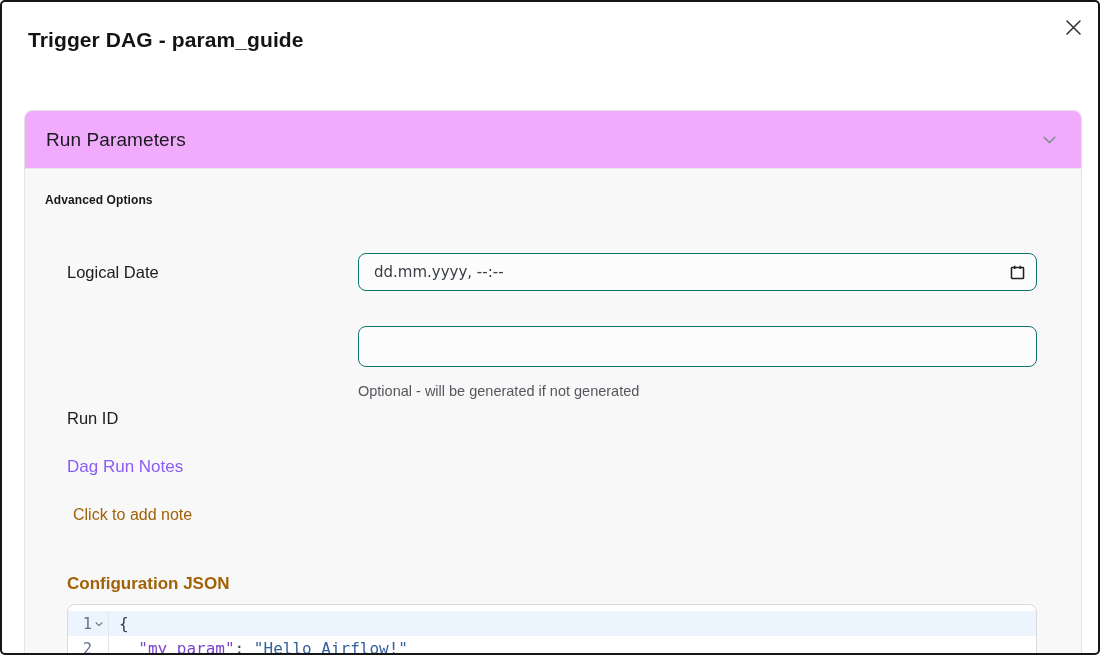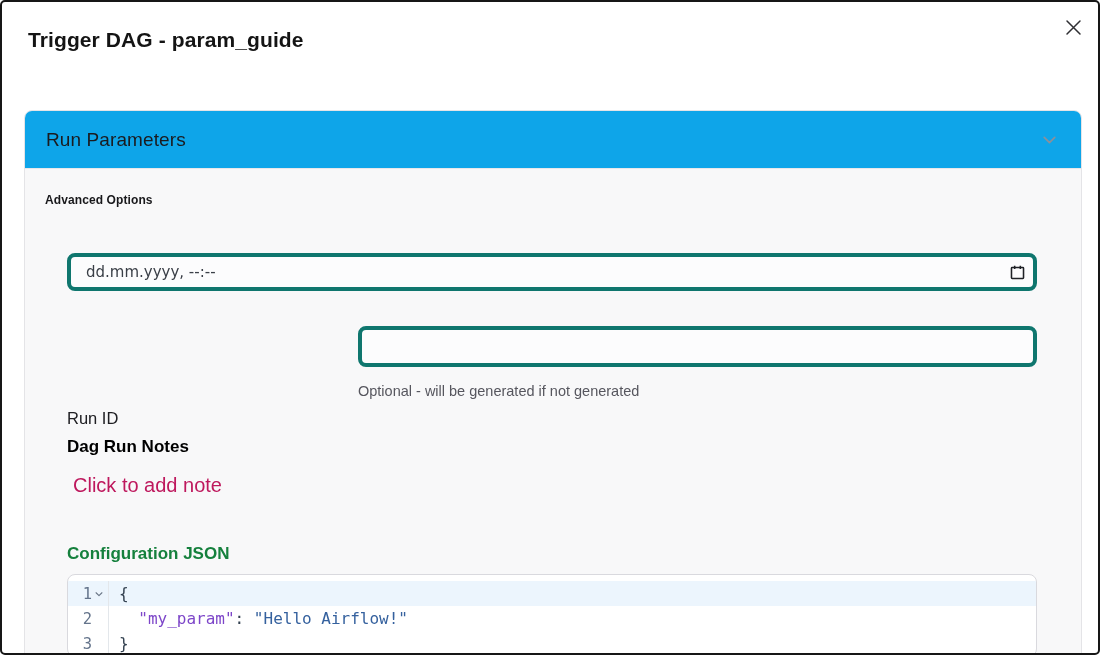--- a/index.html
+++ b/index.html
@@ -36,21 +36,21 @@
     width: 1058px;
     border: 1px solid #e4e4e7;
     border-radius: 8px;
     background: #ffffff;
     overflow: hidden;
   }
   .card-header {
     height: 57px;
     padding: 0 21px;
     display: flex; align-items: center; justify-content: space-between;
-    background: #0ea5e9; cursor: pointer;
+    background: #f0abfc; cursor: pointer;
   }
   .card-header-label { font-size: 19px; font-weight: 500; color: #1b1b1f; letter-spacing: 0.1px; }
   .card-body {
     border-top: 1px solid #e7e7ea;
     background: #f8f8f9;
     padding: 19px 44px 60px 20px;
   }
   .section-heading {
     font-size: 12px; line-height: 24px; font-weight: 700; color: #18181b;
     letter-spacing: 0.1px;
@@ -58,46 +58,46 @@
   .form { margin-left: 22px; }
   .field-row { display: flex; align-items: center; }
   .row-logical-date { margin-top: 41px; }
   .row-run-id { margin-top: 35px; align-items: flex-end; }
   .label-col { flex: 0 0 291px; }
   .field-label { font-size: 16.5px; line-height: 22px; font-weight: 500; color: #202024; }
   .label-run-id { transform: translateY(28px); display: inline-block; }
   .input-col { flex: 1; position: relative; }
   .text-input {
     width: 100%; height: 38px;
-    border: 4px solid #0f766e; border-radius: 8px;
+    border: 1px solid #0f766e; border-radius: 8px;
     background: #fcfcfd;
     font-family: "DejaVu Sans", sans-serif;
     font-size: 15px; color: #3a3f47;
     padding: 0 36px 0 15px;
     outline: none;
   }
   .text-input.run-id { height: 41px; padding-right: 15px; }
   .text-input::placeholder { color: #3a3f47; opacity: 1; }
   .calendar-btn {
     position: absolute; right: 11px; top: 10px;
     width: 18px; height: 18px;
     background: none; border: none; padding: 0; cursor: pointer;
     display: flex; align-items: center; justify-content: center;
   }
   .helper-text {
     margin-top: 14px;
     font-size: 14.5px; line-height: 20px; color: #56565e;
   }
-  .notes-heading { margin-top: 34px; font-size: 17px; line-height: 24px; font-weight: 700; color: #000000; }
+  .notes-heading { margin-top: 54px; font-size: 17px; line-height: 24px; font-weight: 400; color: #8b5cf6; }
   .add-note {
-    margin-top: 14px; padding-left: 6px;
-    font-size: 20px; line-height: 24px; color: #be185d;
+    margin-top: 24px; padding-left: 6px;
+    font-size: 16px; line-height: 24px; color: #a16207;
     cursor: pointer; display: inline-block;
   }
-  .config-heading { margin-top: 45px; font-size: 17px; line-height: 24px; font-weight: 700; color: #15803d; }
+  .config-heading { margin-top: 45px; font-size: 17px; line-height: 24px; font-weight: 700; color: #a16207; }
   
   .editor {
     margin-top: 8px;
     border: 1px solid #d9d9de;
     border-radius: 8px;
     background: #ffffff;
     overflow: hidden;
     padding-top: 6px;
     font-family: "DejaVu Sans Mono", monospace;
   }
@@ -145,20 +145,23 @@
       </span>
     </div>
 
     <div class="card-body">
 
       <div class="section-heading">Advanced Options</div>
 
       <div class="form">
 
         <div class="field-row row-logical-date">
+          <div class="label-col">
+            <span class="field-label">Logical Date</span>
+          </div>
           <div class="input-col">
             <input class="text-input" type="text" placeholder="dd.mm.yyyy, --:--" style="">
             <button class="calendar-btn">
               <span>
                 <svg width="17" height="17" viewBox="0 0 24 24" fill="none">
                   <rect x="3.5" y="5" width="17" height="15.5" rx="1" stroke="#1f2126" stroke-width="2.2"></rect>
                   <path d="M8 2.5 V7 M16 2.5 V7" stroke="#1f2126" stroke-width="2.2"></path>
                 </svg>
               </span>
             </button>

